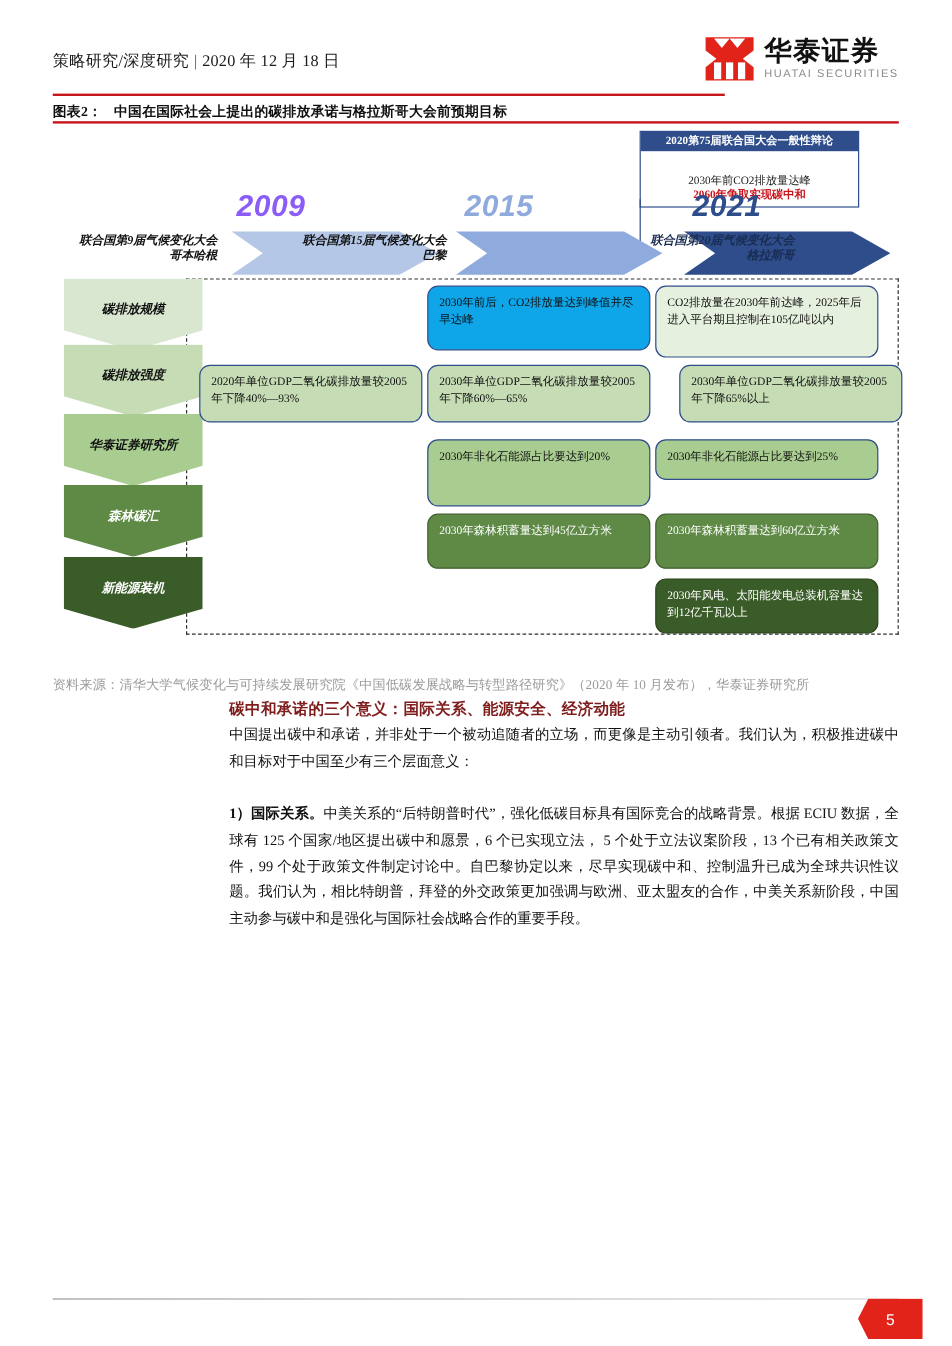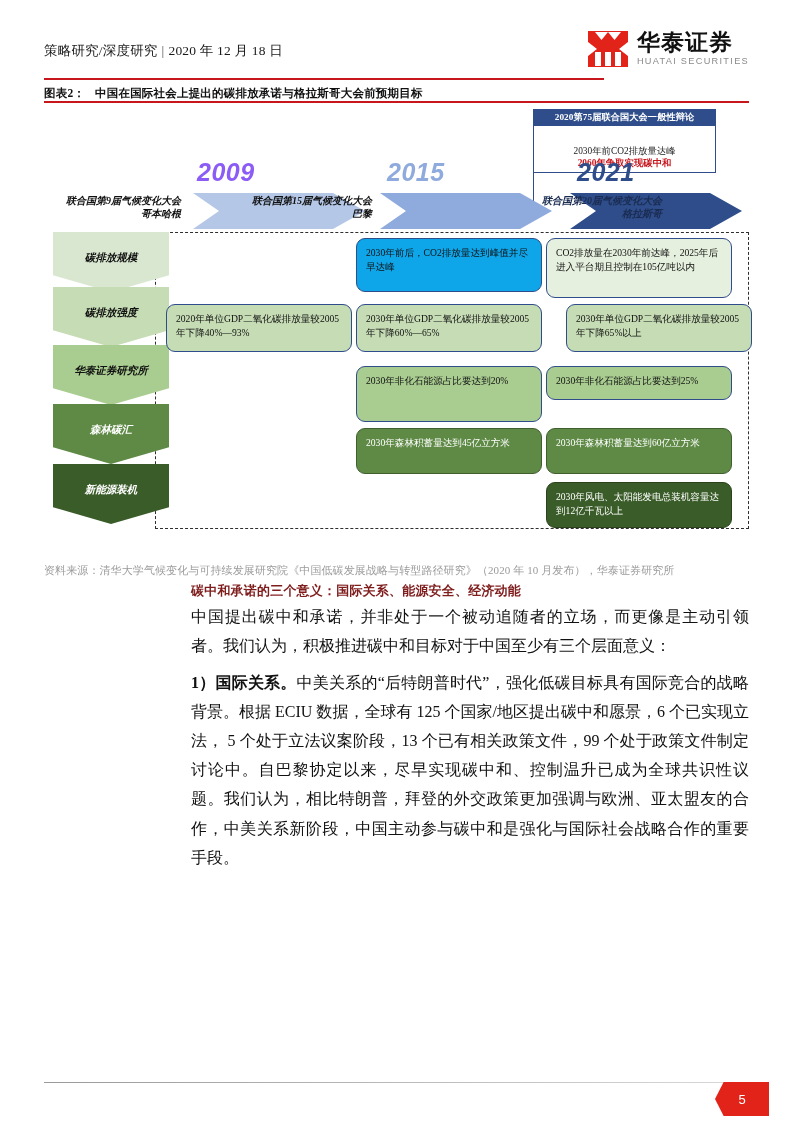--- a/index.html
+++ b/index.html
@@ -106,21 +106,21 @@
     font-size: 11px; color: #9b9b9b; letter-spacing: .1px; margin-top: 36px;
   }
 
   
   .body-head {
     position: absolute; left: 191px; top: 582px; width: 558px;
     font-size: 13px; font-weight: bold; color: #7f1d1d; letter-spacing: .2px;
   }
   .para {
     position: absolute; left: 191px; width: 558px;
-    font-size: 16px; line-height: 1.82; color: #111;
+    font-size: 12px; line-height: 1.82; color: #111;
     text-align: justify; text-justify: inter-ideograph;
   }
   .para b { font-weight: bold; }
   #para1 { top: 602px; }
   #para2 { top: 668px; }
 
   
   .footer-rule {
     position: absolute; left: 44px; top: 1082px; width: 705px; height: 1.4px;
     background: linear-gradient(to right, #9a9a9a, #d9d9d9);

